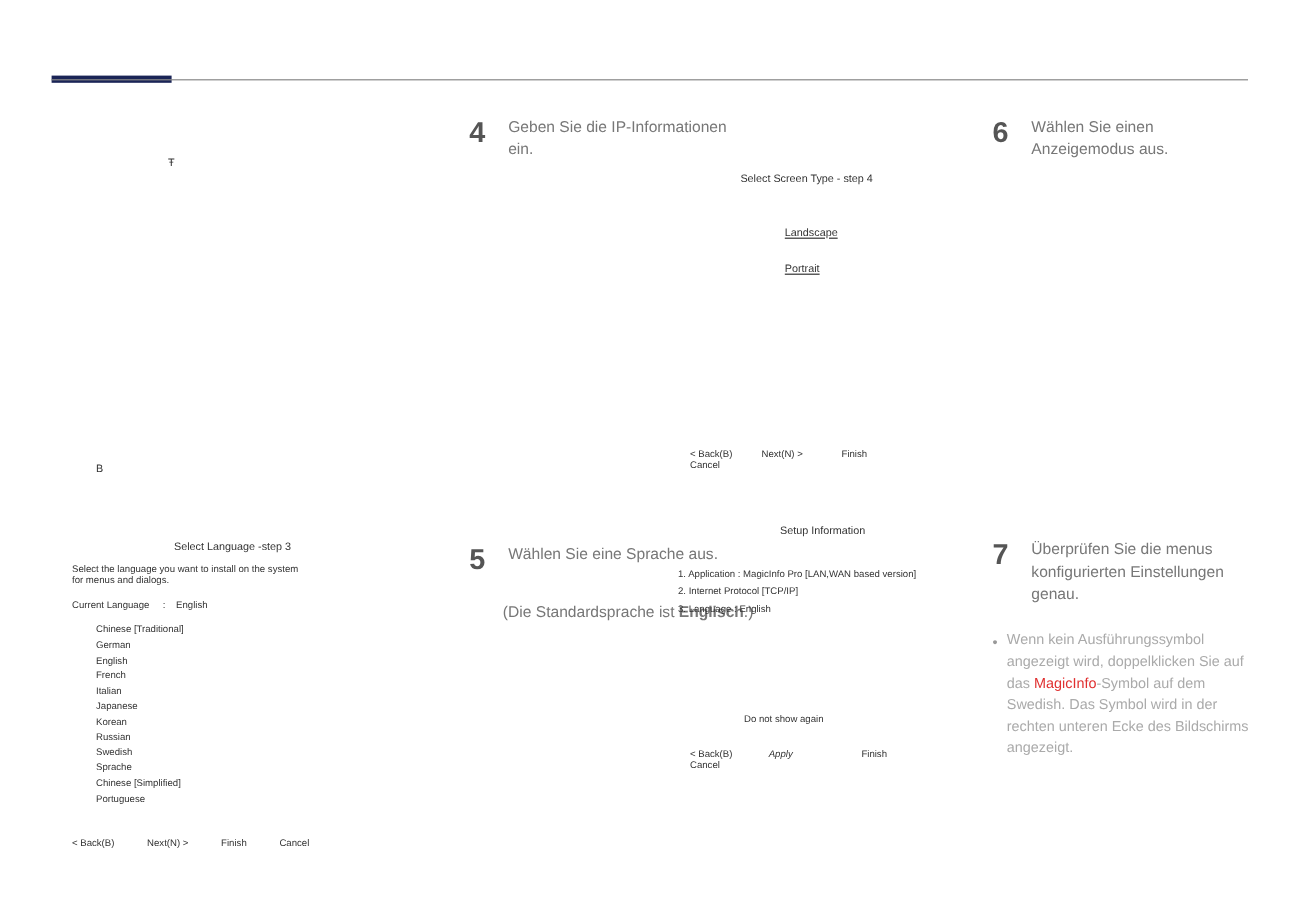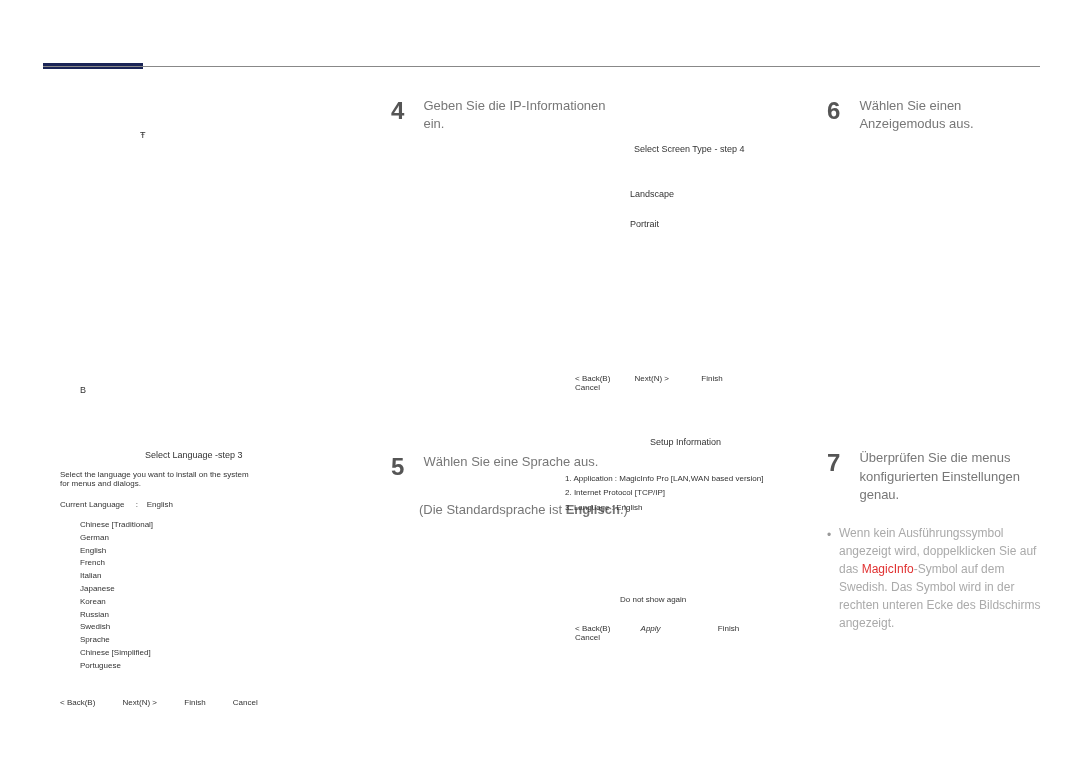--- a/index.html
+++ b/index.html
@@ -73,21 +73,22 @@
     margin-top: 25px;
     font-size: 8px;
     color: #333;
   }
   .button-row span {
     display: inline-block;
     margin-right: 25px;
   }
   .screen-opts {
     margin-top: 35px;
-    margin-left: 75px;
+    margin-left: 99px;
+    text-decoration: underline;
   }
   .screen-opts div {
     font-size: 9px;
     margin-bottom: 20px;
     color: #333;
   }
   .setup-info {
     margin-top: 25px;
     margin-left: 10px;
   }
@@ -178,21 +179,21 @@
   <div style="margin-top:320px;" class="step-header">
     <span class="step-num">5</span>
     <span class="step-text">Wählen Sie eine Sprache aus.</span>
   </div>
   <div class="sub-step-text">
     <span>(Die Standardsprache ist </span><span class="bold">Englisch</span><span>.)</span>
   </div>
 </div>
 
 <div class="col col3">
-  <div class="mini-title" style="margin-left:79px; margin-top:14px;">Select Screen Type - step 4</div>
+  <div class="mini-title" style="margin-left:62px; margin-top:14px;">Select Screen Type - step 4</div>
   <div class="screen-opts">
     <div>Landscape</div>
     <div>Portrait</div>
   </div>
   <div class="button-row" style="margin-top:145px; margin-left:20px;">
     <span style="margin-right:22px;">&lt; Back(B)</span>
     <span style="margin-right:30px;">Next(N) &gt;</span>
     <span style="margin-right:35px;">Finish</span>
     <span>Cancel</span>
   </div>

